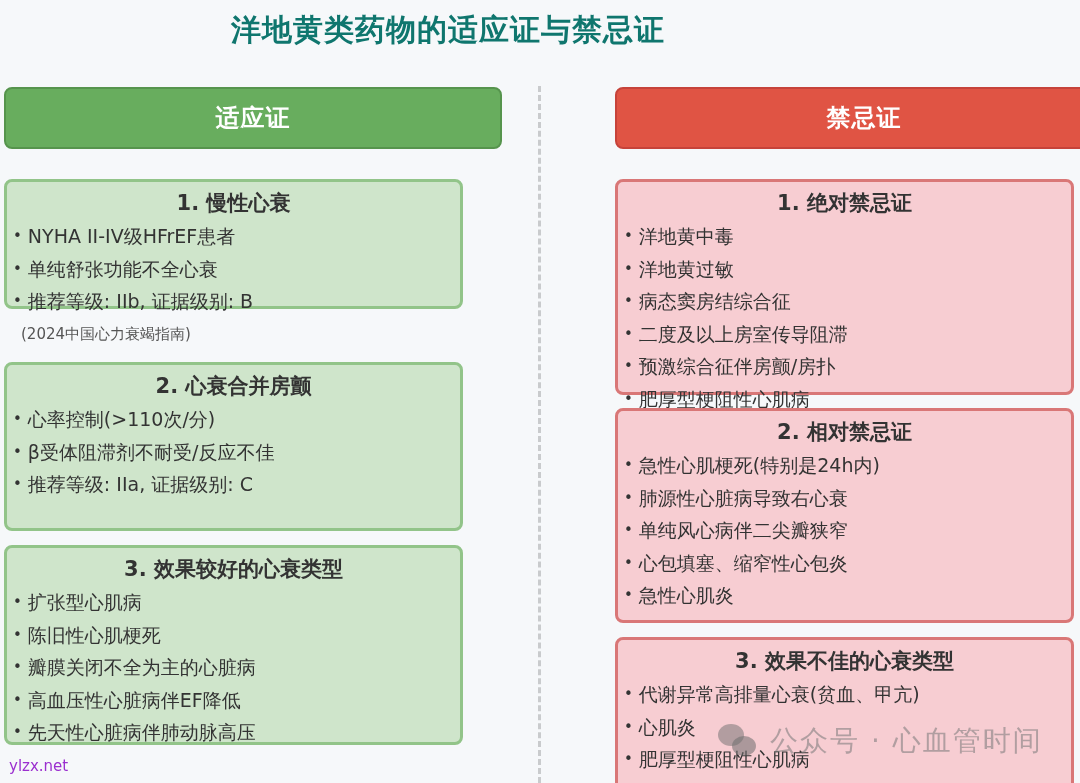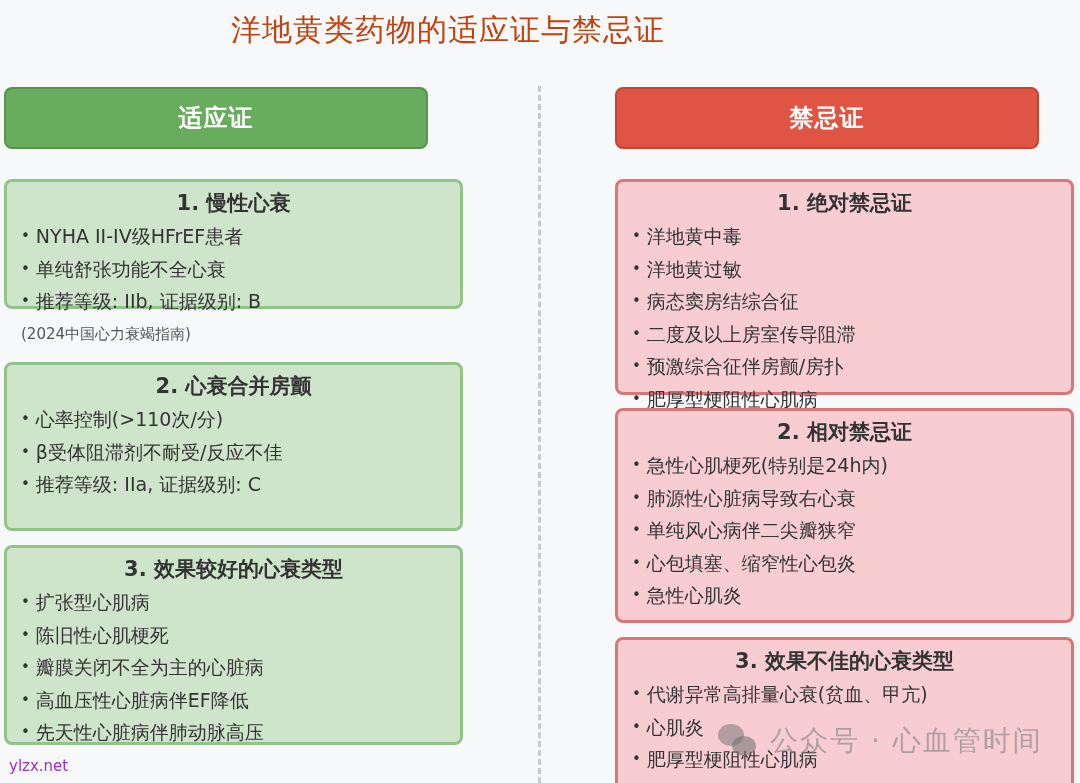--- a/index.html
+++ b/index.html
@@ -5,46 +5,46 @@
   * { box-sizing: border-box; margin: 0; padding: 0; }
   html, body {
     width: 1080px; height: 783px; overflow: hidden;
     background: #f6f8fa;
     font-family: "DejaVu Sans", "Liberation Sans", sans-serif;
     color: #333;
   }
   .page { position: relative; width: 1080px; height: 783px; }
   .title {
     position: absolute; top: 8px; left: 0; width: 896px;
-    text-align: center; font-size: 30px; font-weight: normal; color: #c2410c;
+    text-align: center; font-size: 30px; font-weight: bold; color: #0f766e;
     line-height: 44px; letter-spacing: 1px;
   }
   .divider {
     position: absolute; left: 538px; top: 86px; width: 0; height: 697px;
     border-left: 3px dashed #c9cbcd;
   }
   .col-header {
-    position: absolute; top: 87px; height: 62px; width: 424px;
+    position: absolute; top: 87px; height: 62px; width: 498px;
     border-radius: 8px; color: #fff; font-size: 24px; font-weight: bold;
     display: flex; align-items: center; justify-content: center; letter-spacing: 1px;
   }
   .col-header.green { left: 4px; background: #68ad5e; border: 2px solid #56944d; }
   .col-header.red { left: 615px; background: #e05444; border: 2px solid #c6433a; }
 
   .box {
     position: absolute; width: 459px; border-radius: 8px; overflow: visible;
     padding: 6px 0 0 0;
   }
   .box.green { left: 4px; background: #cfe5cb; border: 3px solid #92c489; }
   .box.red { left: 615px; background: #f7cdd2; border: 3px solid #d97777; }
   .box h3 {
     text-align: center; font-size: 21px; font-weight: bold; color: #333;
     line-height: 30px; margin-bottom: 3px;
   }
-  .box ul { list-style: none; padding-left: 14px; }
+  .box ul { list-style: none; padding-left: 6px; }
   .box li {
     font-size: 19px; line-height: 30.6px; color: #333; white-space: nowrap;
   }
   .box li::before { content: "•"; margin-right: 6px; font-size: 15px; position: relative; top: -2px; }
   .box .note { font-size: 15px; color: #555; padding-left: 14px; line-height: 30px; }
 
   .watermark {
     position: absolute; left: 718px; top: 718px; height: 46px;
     display: flex; align-items: center; gap: 12px;
     color: rgba(120,120,120,0.55); font-size: 28px; letter-spacing: 2px;

